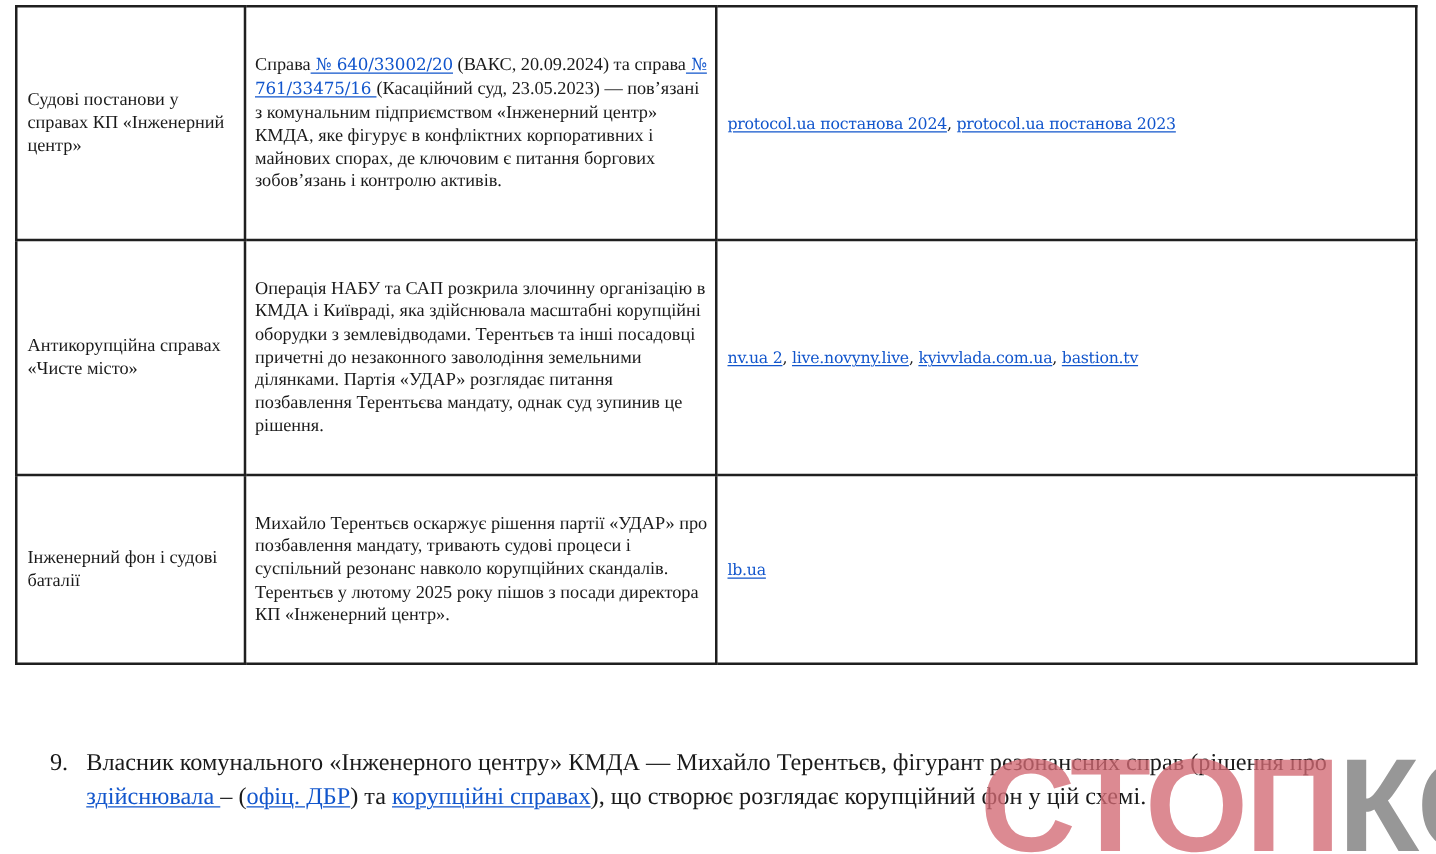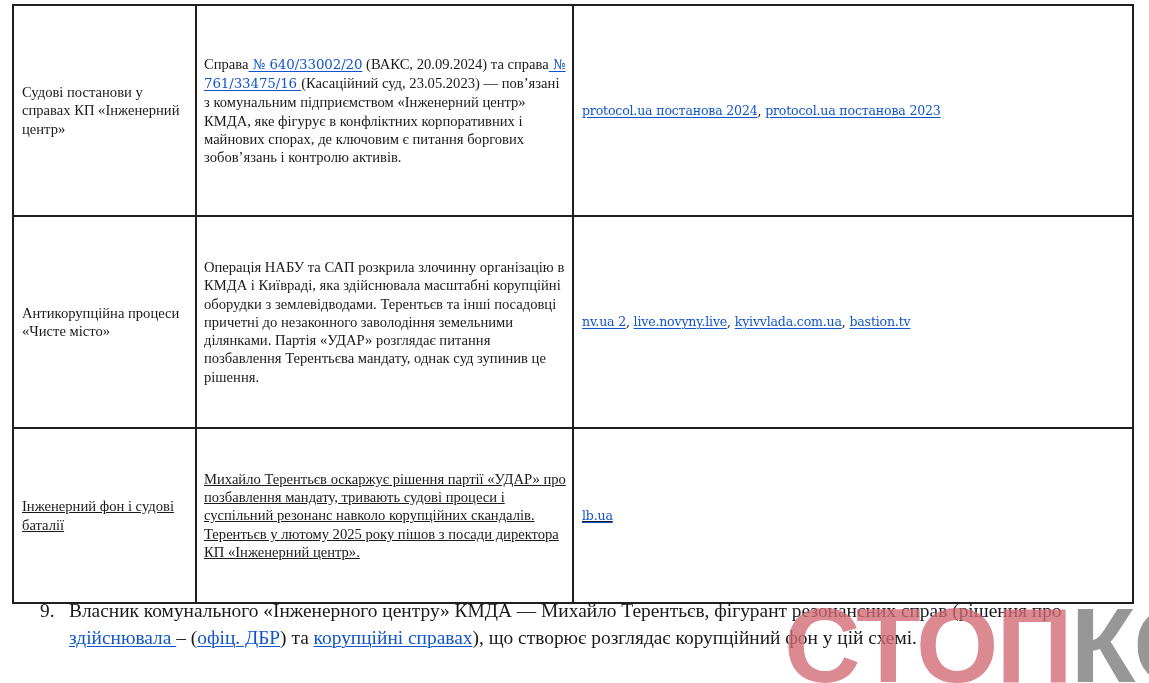--- a/index.html
+++ b/index.html
@@ -19,21 +19,21 @@
       position: absolute;
       left: 12px;
       top: 4px;
       width: 1122px;
       border-collapse: collapse;
       table-layout: fixed;
     }
     table.doc-table td {
       border: 2px solid #1f1f1f;
       vertical-align: middle;
-      padding: 12px;
+      padding: 0;
     }
     td.c1 {
       width: 167px;
       padding-left: 8px !important;
       padding-right: 6px !important;
       font-size: 14.6px;
       line-height: 18.3px;
       border-radius: 16px;
     }
     td.c2 {
@@ -46,21 +46,21 @@
     td.c3 {
       padding-left: 8px !important;
       font-family: "DejaVu Serif", serif;
       font-size: 12.6px;
       line-height: 18px;
       letter-spacing: -0.2px;
       margin-top: 40px;
     }
     tr.r1 td { height: 185px; }
     tr.r2 td { height: 186px; }
-    tr.r3 td { height: 149px; text-decoration: underline; }
+    tr.r3 td { height: 149px; }
     a.lnk {
       color: #1155cc;
       text-decoration: underline;
       text-underline-offset: 2px;
       text-decoration-thickness: 1px;
     }
     a.case-lnk {
       font-family: "DejaVu Serif", serif;
       font-size: 13.4px;
       letter-spacing: -0.1px;
@@ -107,21 +107,21 @@
 <body>
 
 <table class="doc-table">
   <tbody>
       <tr class="r1">
     <td class="c1">Судові постанови у справах КП «Інженерний центр»</td>
     <td class="c2"><span>Справа</span><a class="lnk case-lnk"> № 640/33002/20</a><span> (ВАКС, 20.09.2024) та справа</span><a class="lnk case-lnk"> № 761/33475/16 </a><span>(Касаційний суд, 23.05.2023) — пов’язані з комунальним підприємством «Інженерний центр» КМДА, яке фігурує в конфліктних корпоративних і майнових спорах, де ключовим є питання боргових зобов’язань і контролю активів.</span></td>
     <td class="c3"><a class="lnk">protocol.ua постанова 2024</a><span class="sep">, </span><a class="lnk">protocol.ua постанова 2023</a></td>
   </tr>
   <tr class="r2">
-    <td class="c1">Антикорупційна процеси «Чисте місто»</td>
+    <td class="c1">Антикорупційна справах «Чисте місто»</td>
     <td class="c2">Операція НАБУ та САП розкрила злочинну організацію в КМДА і Київраді, яка здійснювала масштабні корупційні оборудки з землевідводами. Терентьєв та інші посадовці причетні до незаконного заволодіння земельними ділянками. Партія «УДАР» розглядає питання позбавлення Терентьєва мандату, однак суд зупинив це рішення.</td>
     <td class="c3"><a class="lnk">nv.ua 2</a><span class="sep">, </span><a class="lnk">live.novyny.live</a><span class="sep">, </span><a class="lnk">kyivvlada.com.ua</a><span class="sep">, </span><a class="lnk">bastion.tv</a></td>
   </tr>
   <tr class="r3">
     <td class="c1">Інженерний фон і судові баталії</td>
     <td class="c2">Михайло Терентьєв оскаржує рішення партії «УДАР» про позбавлення мандату, тривають судові процеси і суспільний резонанс навколо корупційних скандалів. Терентьєв у лютому 2025 року пішов з посади директора КП «Інженерний центр».</td>
     <td class="c3"><a class="lnk">lb.ua</a></td>
   </tr>
 </tbody>
   </table>

